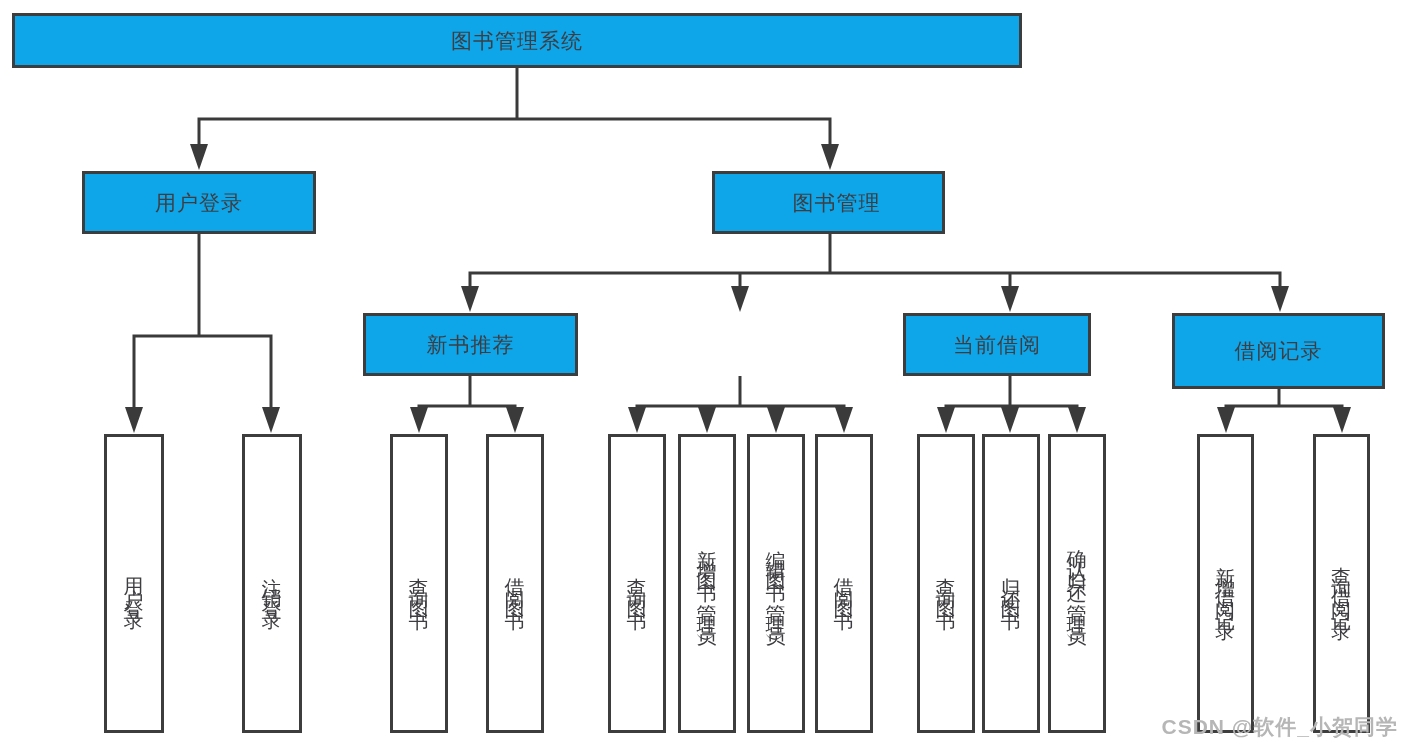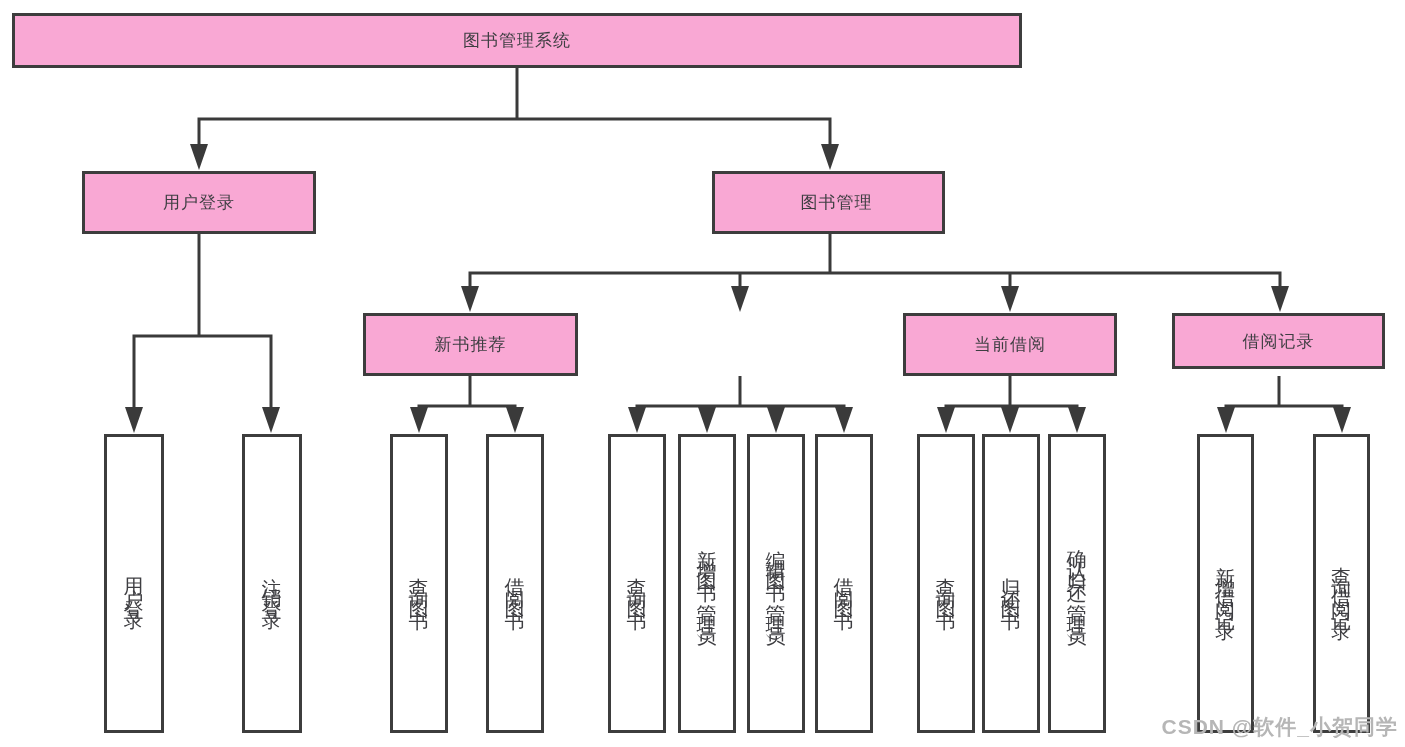--- a/index.html
+++ b/index.html
@@ -22,26 +22,26 @@
   .wires { position: absolute; left: 0; top: 0; }
   .wires line, .wires polyline {
     stroke: var(--line);
     stroke-width: 3;
     fill: none;
   }
   .wires polygon { fill: var(--line); stroke: none; }
   .box {
     position: absolute;
     border: 3px solid var(--border);
-    background: #f9a8d4;
+    background: #0ea5e9;
     display: flex;
     align-items: center;
     justify-content: center;
     color: var(--text);
-    font-size: 17px;
+    font-size: 21px;
     letter-spacing: 1px;
     z-index: 2;
   }
   .vbox {
     position: absolute;
     border: 3px solid var(--border);
     background: #fff;
     display: flex;
     align-items: center;
     justify-content: center;
@@ -126,24 +126,24 @@
   <div class="box" style="left:82px; top:171px; width:234px; height:63px;">
     <span>用户登录</span>
   </div>
   <div class="box" style="left:712px; top:171px; width:233px; height:63px;padding-left:16px;">
     <span>图书管理</span>
   </div>
 
   <div class="box" style="left:363px; top:313px; width:215px; height:63px;justify-content:center;">
     <span>新书推荐</span>
   </div>
-  <div class="box" style="left:903px; top:313px; width:214px; height:63px;">
+  <div class="box" style="left:903px; top:313px; width:188px; height:63px;">
     <span>当前借阅</span>
   </div>
-  <div class="box" style="left:1172px; top:313px; width:213px; height:56px;">
+  <div class="box" style="left:1172px; top:313px; width:213px; height:76px;">
     <span>借阅记录</span>
   </div>
 
   <div class="vbox" style="left:104px; top:434px; width:60px; height:299px;">
     <span class="vtext">用户登录</span>
   </div>
   <div class="vbox" style="left:242px; top:434px; width:60px; height:299px;">
     <span class="vtext">注销登录</span>
   </div>
 

